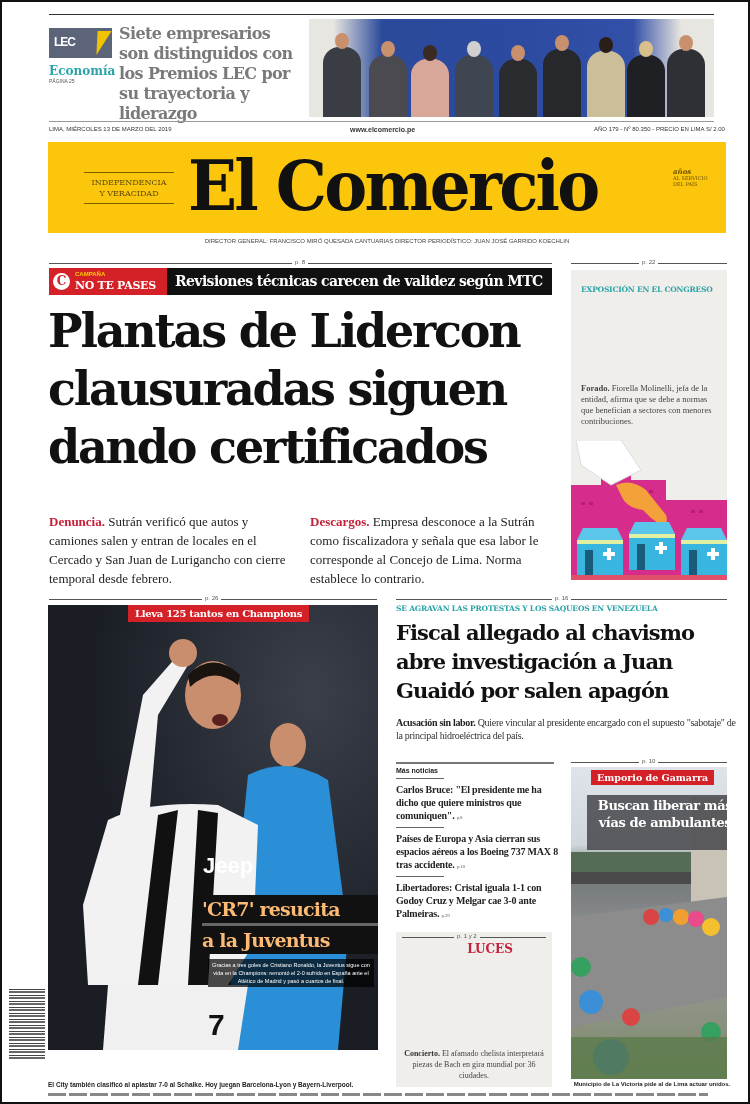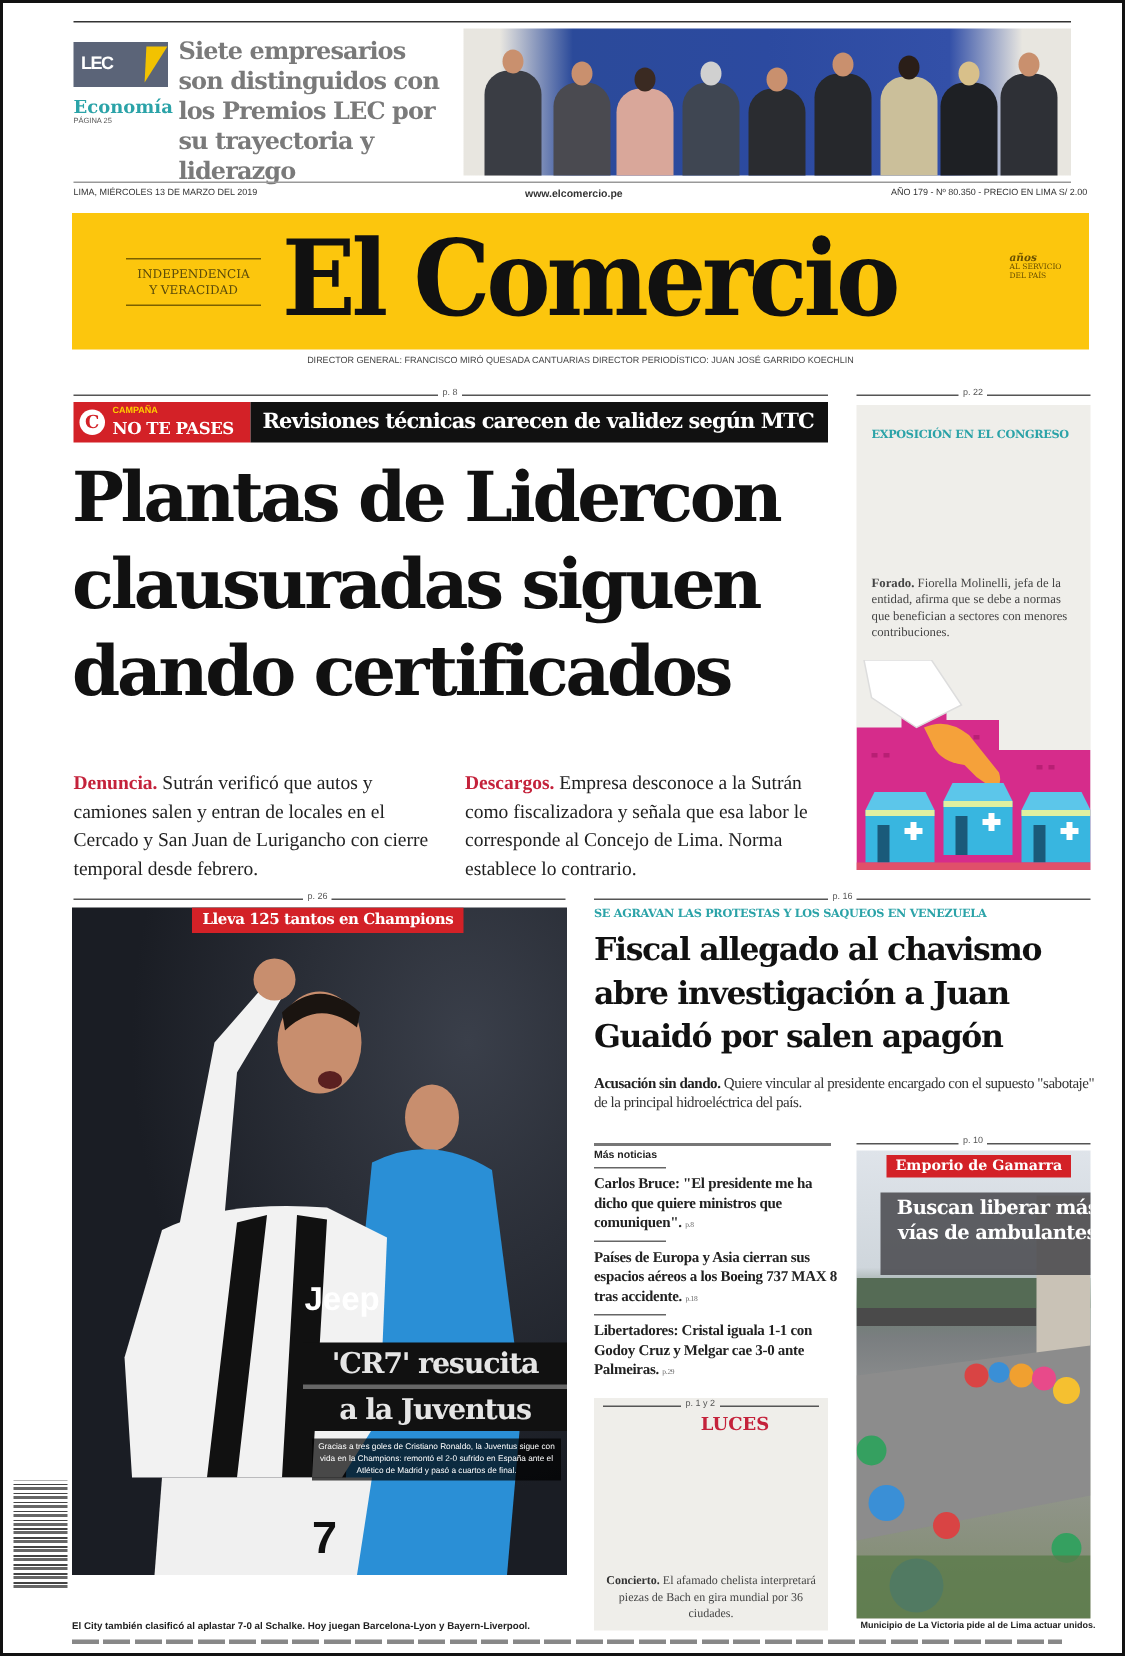--- a/index.html
+++ b/index.html
@@ -44,21 +44,21 @@
 #deck-right{left:308px;top:510px;width:245px}
 
 #ess-box{left:569px;top:268px;width:156px;height:310px;background:#efeeea}
 #ess-kicker{position:absolute;left:10px;top:15px;font:bold 7.5px "DejaVu Serif",serif;color:#2ba3a8;letter-spacing:-0.2px}
 #ess-head{position:absolute;left:10px;top:14px;width:146px;font:bold 17px/21px "DejaVu Serif",serif;color:#222;letter-spacing:-0.6px}
 #ess-body{position:absolute;left:10px;top:113px;width:140px;font:8.5px/11px "Liberation Serif",serif;color:#444}
 #ess-illus{position:absolute;left:0;top:170px;width:156px;height:140px}
 
 #sport-photo{left:46px;top:603px;width:330px;height:445px;background:radial-gradient(ellipse at 80% 20%,#3a3f4a,#1a1d24 60%);overflow:hidden}
 #sport-tag{position:absolute;left:80px;top:0;padding:0 7px;height:17px;background:#d32127;color:#fff;font:bold 10px/17px "DejaVu Serif",serif;letter-spacing:-0.3px}
-#cr7-head{position:absolute;left:154px;top:290px;width:176px;background:#111;color:#e5e5e5;font:bold 19px/28px "DejaVu Serif",serif;letter-spacing:-0.8px;text-align:center}
+#cr7-head{position:absolute;left:154px;top:290px;width:176px;background:#111;color:#fdba74;font:bold 19px/28px "DejaVu Serif",serif;letter-spacing:-0.8px;}
 #cr7-body{position:absolute;left:160px;top:354px;width:166px;color:#fff;font:5.5px/8px "Liberation Sans",sans-serif;text-align:center;background:rgba(0,0,0,0.7);padding:2px}
 #sport-caption{left:46px;top:1079px;width:340px;font:bold 6.5px "Liberation Sans",sans-serif;color:#222}
 #credits-line{left:46px;top:1091px;width:660px;height:3px;background:repeating-linear-gradient(90deg,#888 0 18px,#fff 18px 21px)}
 #barcode{left:7px;top:985px;width:36px;height:72px;background:repeating-linear-gradient(0deg,#666 0 2px,#fff 2px 3px,#444 3px 4px,#fff 4px 6px)}
 
 #ven-kicker{left:394px;top:602px;font:bold 7.5px "DejaVu Serif",serif;color:#2ba3a8;letter-spacing:-0.2px}
 #ven-head{left:394px;top:616px;width:340px;font:bold 21px/29px "DejaVu Serif",serif;color:#111;letter-spacing:-0.9px}
 #ven-deck{left:394px;top:714px;width:340px;font:10px/13px "Liberation Serif",serif;color:#333;letter-spacing:-0.3px}
 #ven-deck b{color:#222}
 
@@ -210,21 +210,21 @@
   <div id="cr7-body">Gracias a tres goles de Cristiano Ronaldo, la Juventus sigue con vida en la Champions: remontó el 2-0 sufrido en España ante el Atlético de Madrid y pasó a cuartos de final.</div>
 </div>
 <div class="abs" id="barcode"></div>
 <div class="abs" id="sport-caption">El City también clasificó al aplastar 7-0 al Schalke. Hoy juegan Barcelona-Lyon y Bayern-Liverpool.</div>
 <div class="abs" id="credits-line"></div>
 
 <div class="rule" style="left:394px;top:597px;width:331px"></div>
 <div class="pref" style="left:550px;top:593px">p. 16</div>
 <div class="abs" id="ven-kicker">SE AGRAVAN LAS PROTESTAS Y LOS SAQUEOS EN VENEZUELA</div>
 <div class="abs" id="ven-head">Fiscal allegado al chavismo abre investigación a Juan Guaidó por salen apagón</div>
-<div class="abs" id="ven-deck"><b>Acusación sin dando.</b><span> Quiere vincular al presidente encargado con el supuesto "sabotaje" de la principal hidroeléctrica del país.</span></div>
+<div class="abs" id="ven-deck"><b>Acusación sin labor.</b><span> Quiere vincular al presidente encargado con el supuesto "sabotaje" de la principal hidroeléctrica del país.</span></div>
 
 <div class="rule" style="left:394px;top:760px;width:158px;height:2px;background:#777"></div>
 <div class="abs" id="more-label">Más noticias</div>
 <div class="srule" style="top:776px"></div>
 <div class="brief" style="top:781px"><span>Carlos Bruce: "El presidente me ha dicho que quiere ministros que comuniquen".</span> <span class="pg">p.8</span></div>
 <div class="srule" style="top:825px"></div>
 <div class="brief" style="top:830px"><span>Países de Europa y Asia cierran sus espacios aéreos a los Boeing 737 MAX 8 tras accidente.</span> <span class="pg">p.18</span></div>
 <div class="srule" style="top:874px"></div>
 <div class="brief" style="top:879px"><span>Libertadores: Cristal iguala 1-1 con Godoy Cruz y Melgar cae 3-0 ante Palmeiras.</span> <span class="pg">p.29</span></div>
 

